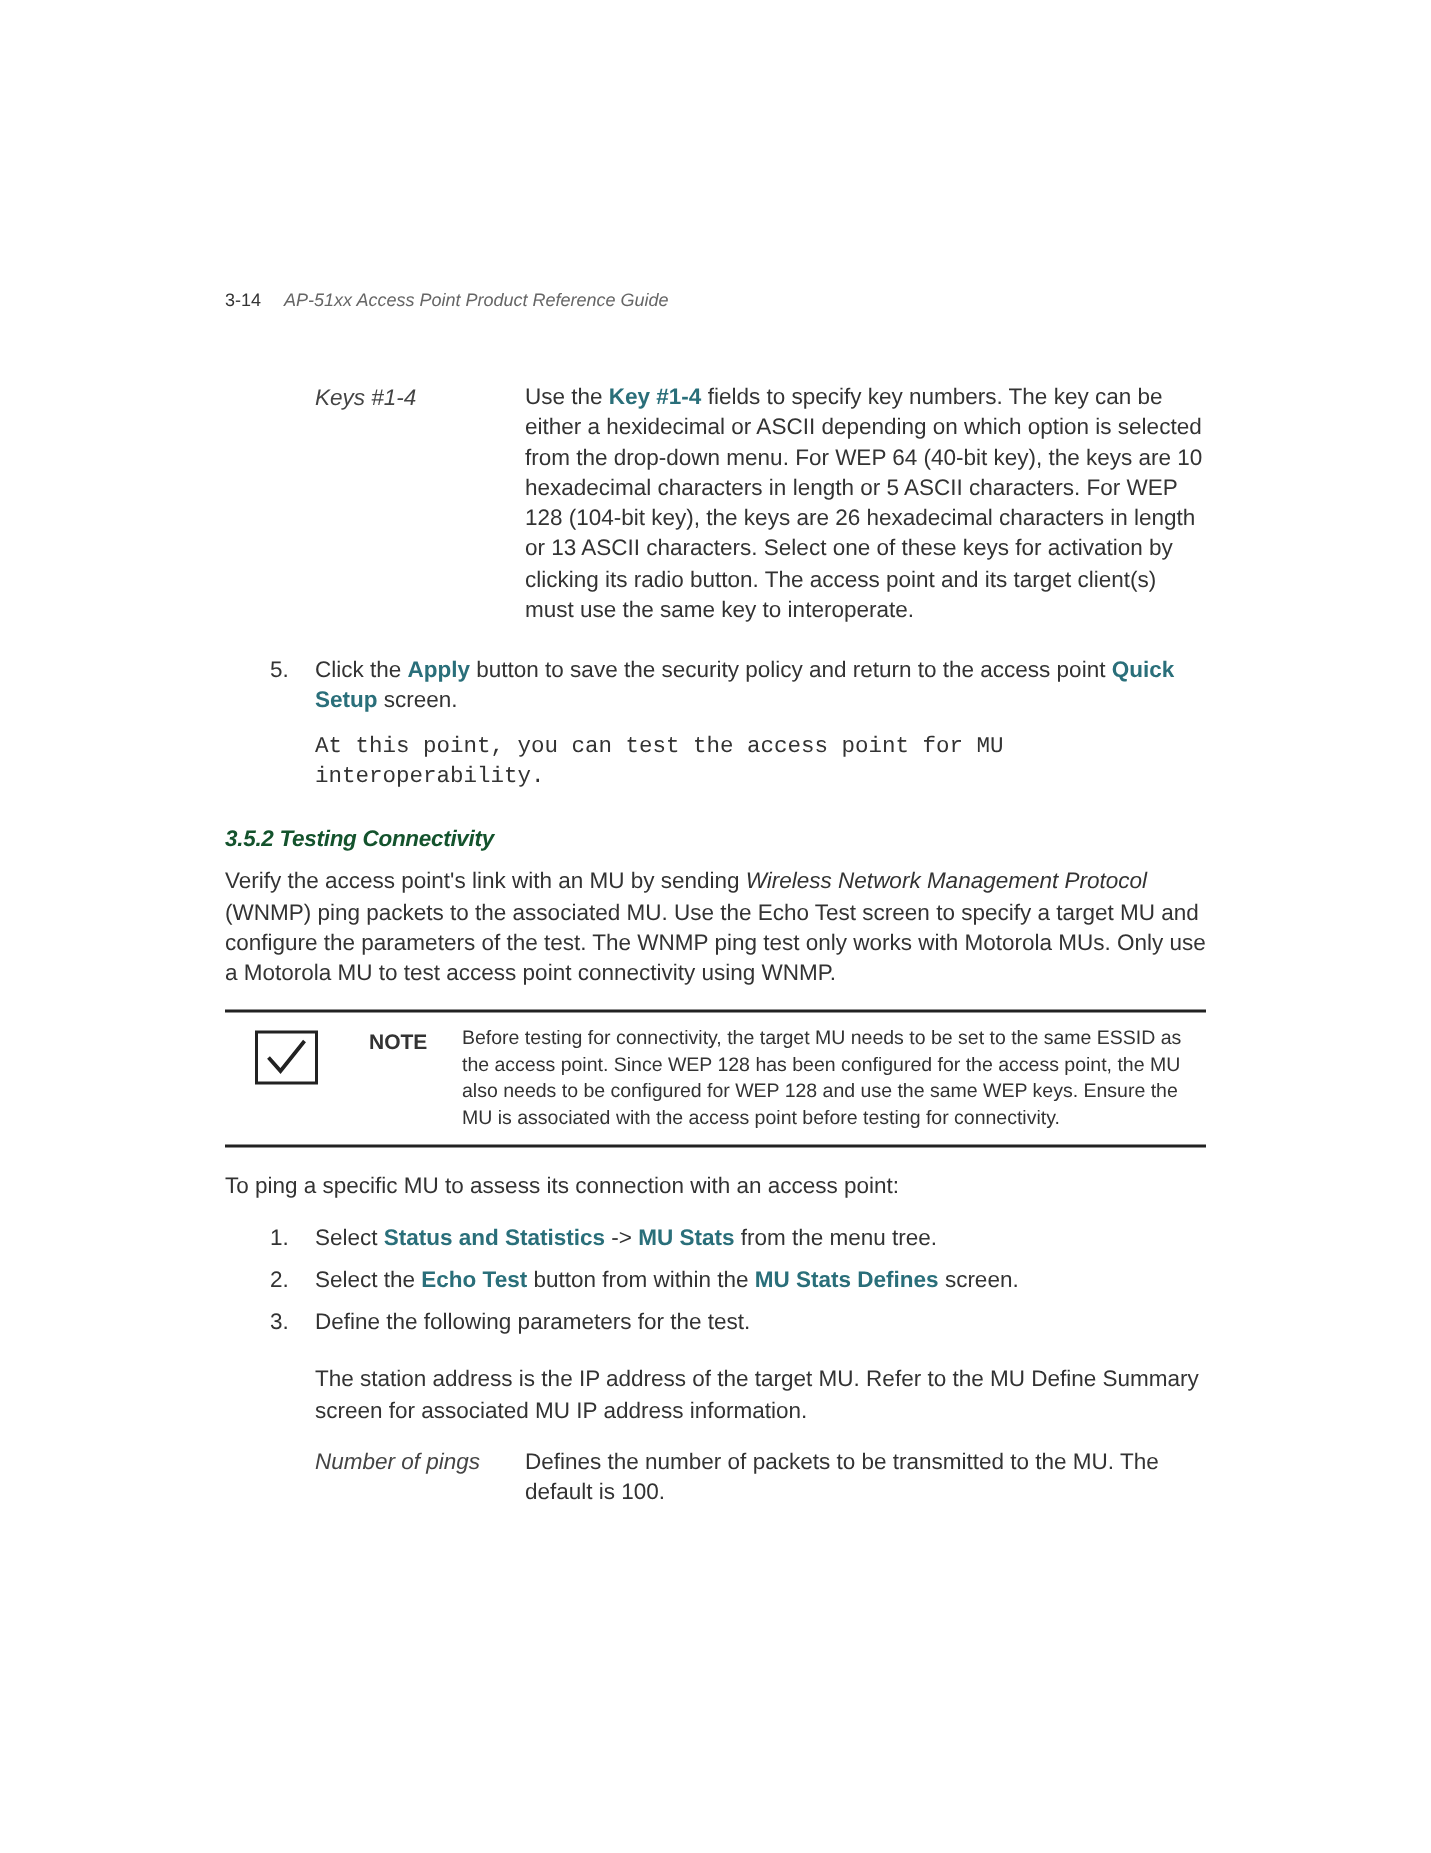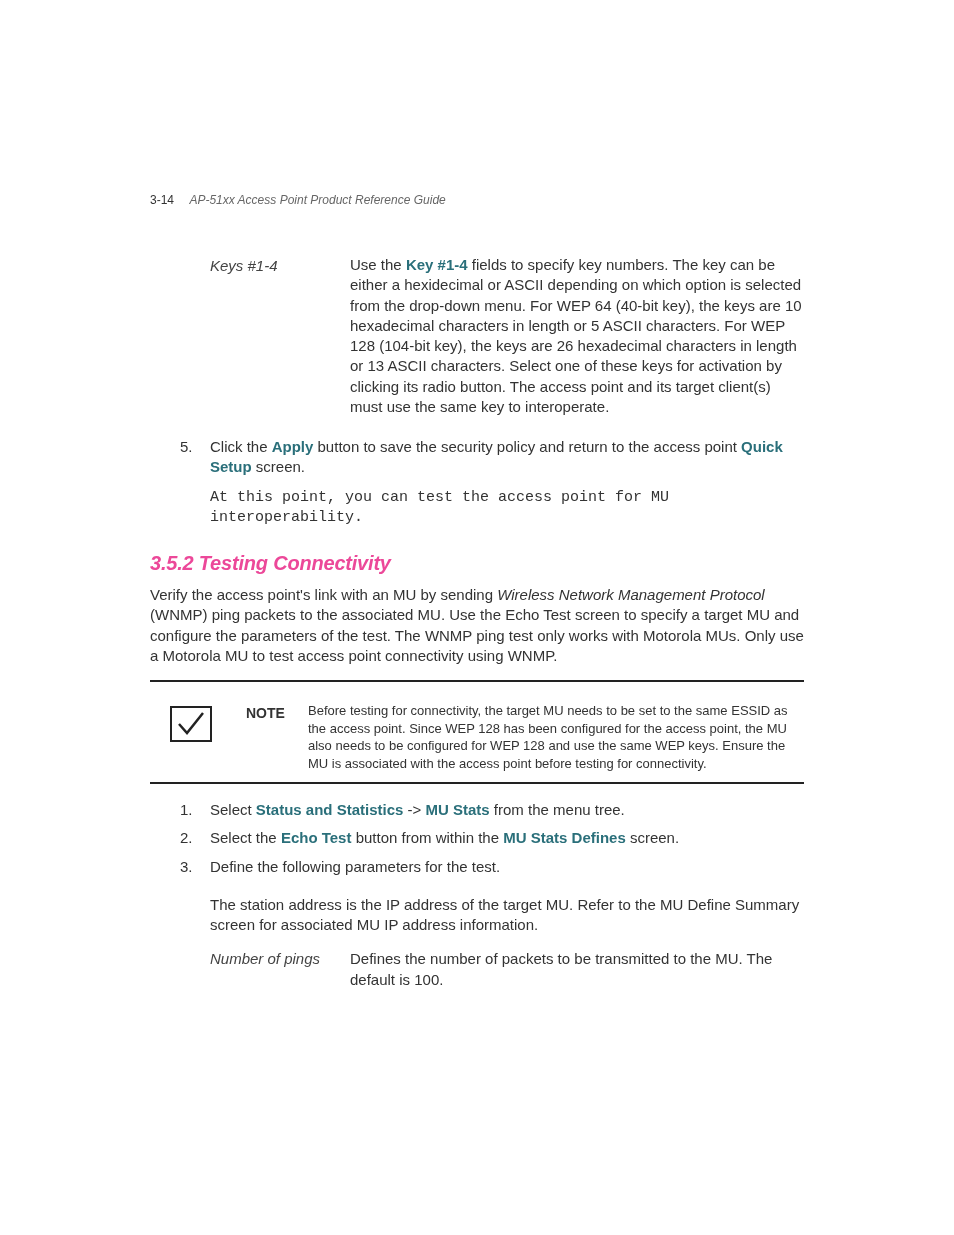--- a/index.html
+++ b/index.html
@@ -71,38 +71,38 @@
   .step .body {
     flex: 1;
   }
   .sub {
     margin-left: 60px;
     margin-top: 10px;
     margin-bottom: 20px;
     font-family: Liberation Mono, monospace;
   }
   h3.section {
-    font-size: 20px;
+    font-size: 15px;
     font-weight: bold;
     font-style: italic;
-    color: #ec4899;
+    color: #14532d;
     margin: 22px 0 8px 0;
     font-family: "Helvetica Neue", Arial, sans-serif;
     letter-spacing: -0.2px;
   }
   .para {
     margin-bottom: 14px;
   }
   .ital {
     font-style: italic;
   }
   .note-box {
     border-top: 2px solid #222;
     border-bottom: 2px solid #222;
-    padding: 20px 0 10px 0;
+    padding: 8px 0 10px 0;
     margin: 14px 0 16px 0;
     display: flex;
     gap: 16px;
   }
   .note-box .icon-cell {
     width: 60px;
     flex-shrink: 0;
     padding-top: 4px;
     padding-left: 20px;
   }
@@ -183,20 +183,21 @@
         <div class="check-outer">
           <svg width="30" height="28" viewBox="0 0 30 28">
             <path d="M3 14 L11 23 L27 3" stroke="#222" stroke-width="2.5" fill="none"></path>
           </svg>
         </div>
       </div>
       <div class="note-label">NOTE</div>
       <div class="note-text">Before testing for connectivity, the target MU needs to be set to the same ESSID as the access point. Since WEP 128 has been configured for the access point, the MU also needs to be configured for WEP 128 and use the same WEP keys. Ensure the MU is associated with the access point before testing for connectivity.</div>
     </div>
 
+    <div class="para">To ping a specific MU to assess its connection with an access point:</div>
 
     <div class="step">
       <div class="num">1.</div>
       <div class="body">
         <span>Select </span><span class="bold-teal">Status and Statistics</span><span> -&gt; </span><span class="bold-teal">MU Stats</span><span> from the menu tree.</span>
       </div>
     </div>
 
     <div class="step">
       <div class="num">2.</div>

